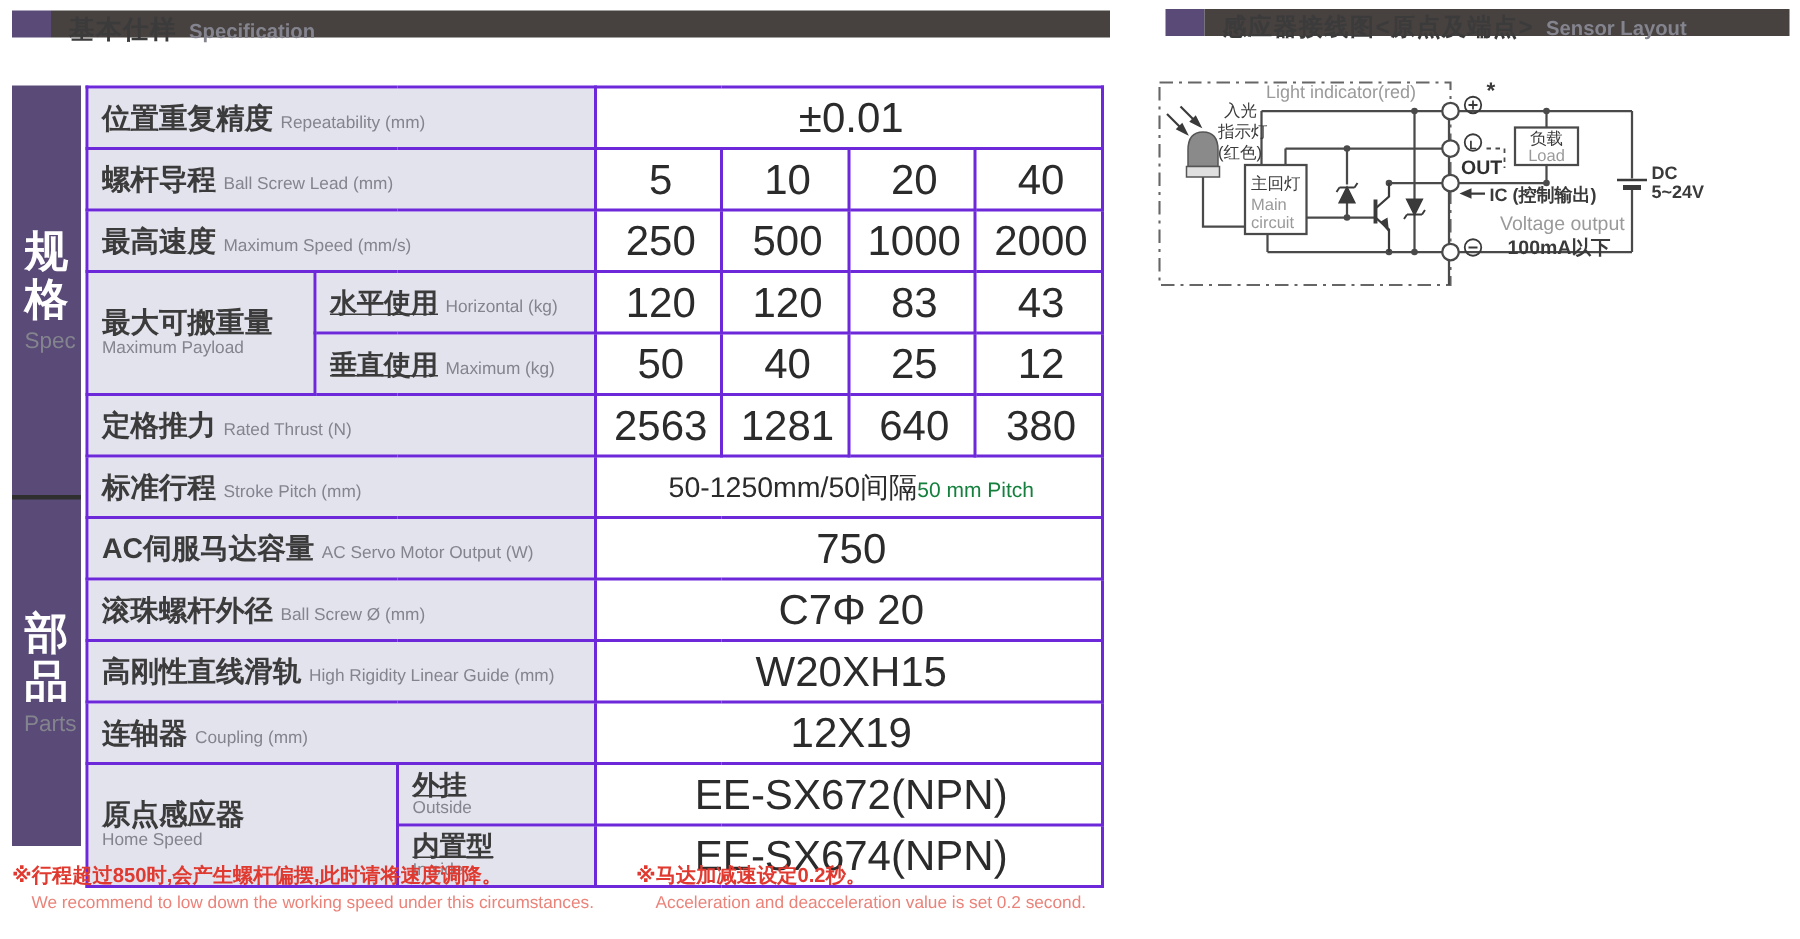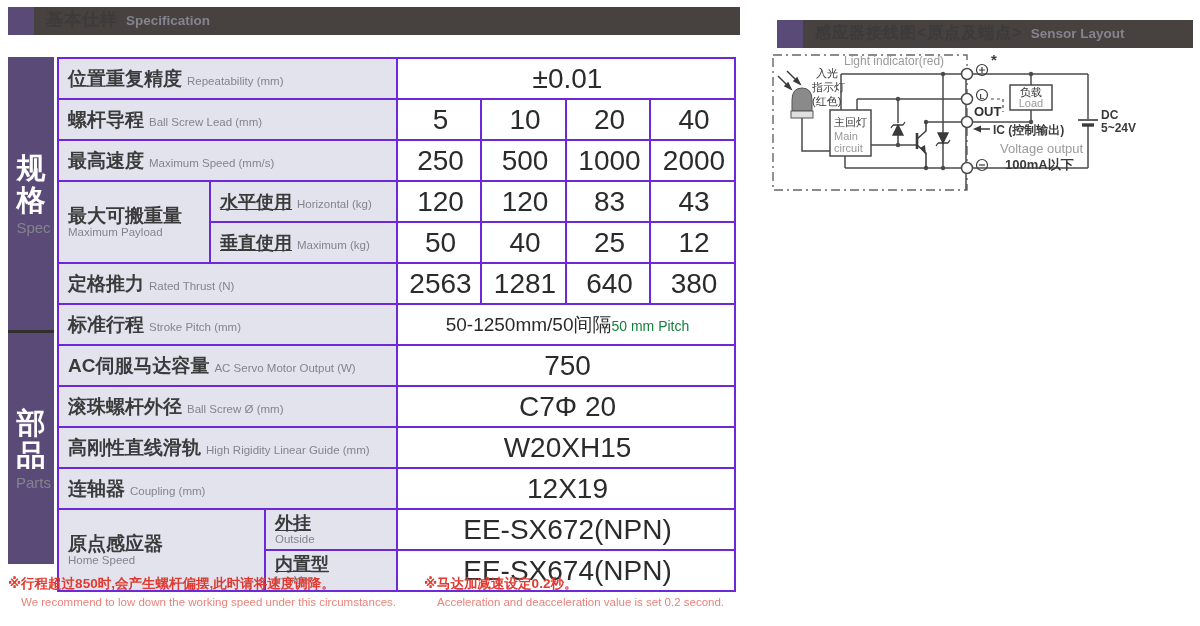--- a/index.html
+++ b/index.html
@@ -1,27 +1,27 @@
 <!DOCTYPE html>
 <html><head>
 <meta charset="utf-8">
 <style>
   html,body{margin:0;padding:0;background:#fff;}
   .page{position:relative;width:1200px;height:626px;background:#ffffff;overflow:hidden;
         font-family:"Liberation Sans","DejaVu Sans",sans-serif;color:#2f2f2f;}
 
   
-  .hdr{position:absolute;display:flex;align-items:stretch;height:28px;}
+  .hdr{position:absolute;display:flex;align-items:stretch;height:18px;}
   .hdr .sq{width:26px;background:#594a77;flex:0 0 26px;}
   .hdr .bar{flex:1;background:#474140;display:flex;align-items:baseline;padding-left:12px;
             color:#fff;white-space:nowrap;line-height:26px;}
   .hdr .bar .cn{font-size:17px;font-weight:bold;letter-spacing:1px;}
   .hdr .bar .en{font-size:13.5px;font-weight:bold;margin-left:8px;}
   .hdr-left{left:8px;top:7px;width:732px;}
-  .hdr-right{left:777px;top:20px;width:416px;border-radius:12px;}
+  .hdr-right{left:777px;top:6px;width:416px;border-radius:12px;}
   .hdr-right .bar .cn{font-size:16px;}
 
   
   .sidebar{position:absolute;left:8px;top:57px;width:46px;height:507px;display:flex;flex-direction:column;}
   .side-cell{background:#594a77;color:#fff;display:flex;flex-direction:column;align-items:center;justify-content:center;}
   .side-spec{height:273px;}
   .side-parts{flex:1;border-top:3px solid #2f2f2f;}
   .side-cell .ch{font-size:29px;font-weight:bold;line-height:32px;}
   .side-cell .en{font-size:15px;margin-top:3px;}
 

